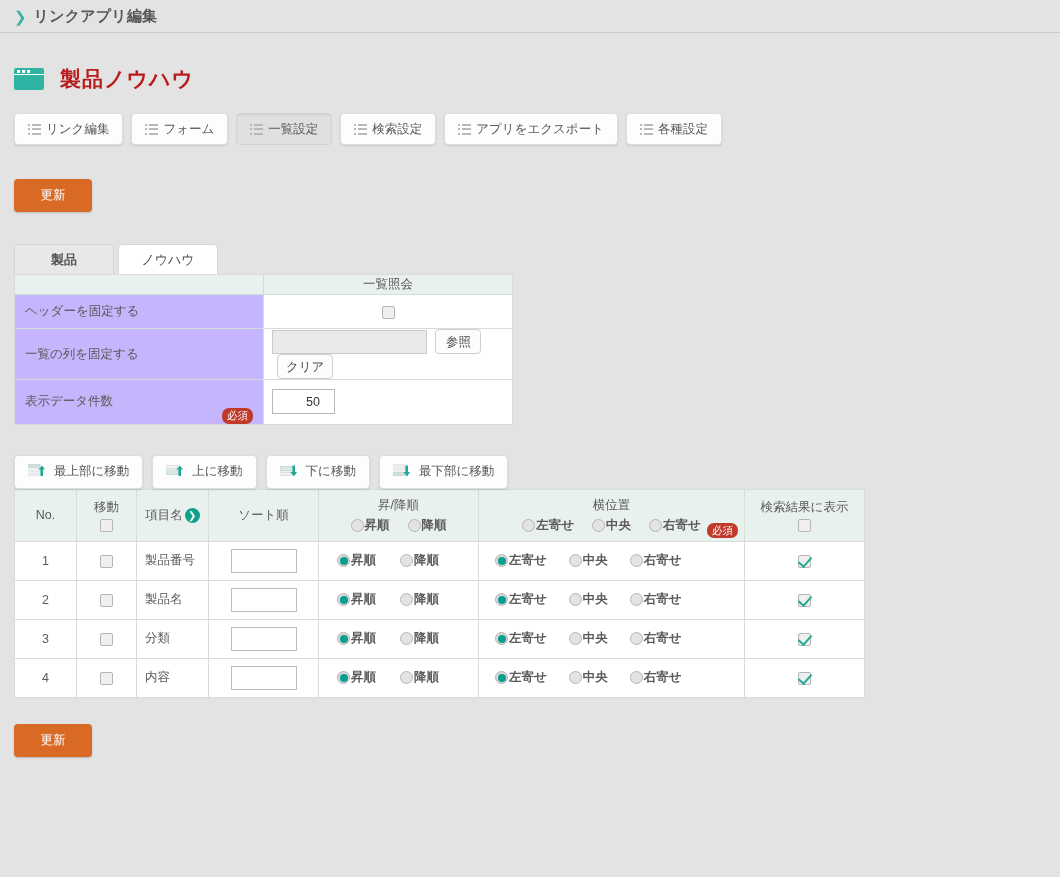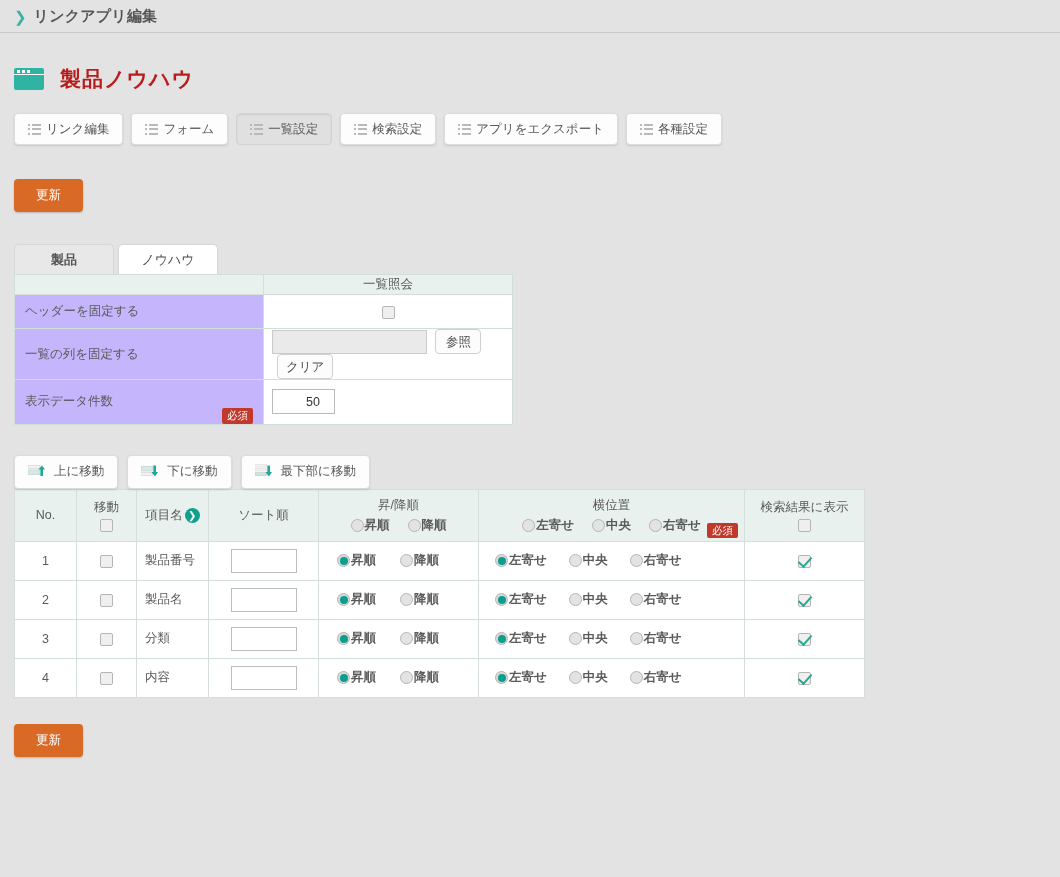--- a/index.html
+++ b/index.html
@@ -111,21 +111,21 @@
   }
   .list-icon span u {
     height: 2px; background: #b9b9b9; display: block; flex: 1 1 auto;
   }
 
   
   .btn-update {
     margin: 34px 0 0 14px;
     display: inline-flex;
     align-items: center; justify-content: center;
-    width: 69px; height: 33px;
+    width: 78px; height: 33px;
     background: #d96a26;
     color: #fff;
     font-size: 12.5px;
     border: none;
     border-radius: 4px;
     box-shadow: 0 1px 2px rgba(0,0,0,.2);
     cursor: pointer;
   }
   #update-bottom { margin-top: 26px; }
 
@@ -185,21 +185,21 @@
     padding: 0 8px;
     height: 34px;
   }
   .th-inner { display: flex; align-items: center; justify-content: space-between; }
   .badge-req {
     display: inline-block;
     background: #c0392b;
     color: #fff;
     font-size: 10.5px;
     padding: 1px 5px 2px;
-    border-radius: 2px;
+    border-radius: 7px;
     line-height: 1.2;
     margin-top: 28px;
   }
   .cell-center { text-align: center; }
 
   
   .cb {
     display: inline-block;
     width: 13px; height: 13px;
     border: 1px solid #b5b5b5;
@@ -533,20 +533,29 @@
         <input class="num-input" type="text" value="50" style="">
       </td>
     </tr>
   </tbody>
 </table>
 
 
 <div id="move-bar">
   <button class="mv-btn">
     <svg class="mv-icon" viewBox="0 0 17 15">
+      <rect x="0" y="0.5" width="12" height="3" fill="#cfe2de" stroke="#b8cdc9" stroke-width="0.6"></rect>
+      <rect x="0" y="5" width="12" height="2.6" fill="#f0f0f0" stroke="#dcdcdc" stroke-width="0.6"></rect>
+      <rect x="0" y="9" width="12" height="2.6" fill="#f0f0f0" stroke="#dcdcdc" stroke-width="0.6"></rect>
+      <path d="M12.4 12 V5.6 H10.4 L14 1.4 L17 5.6 H15 V12 Z" fill="#21a895"></path>
+    </svg>
+    <span>最上部に移動</span>
+  </button>
+  <button class="mv-btn">
+    <svg class="mv-icon" viewBox="0 0 17 15">
       <rect x="0" y="1.5" width="12" height="3" fill="#f2f2f2" stroke="#cfcfcf" stroke-width="0.6"></rect>
       <rect x="0" y="6" width="12" height="4.5" fill="#d9e8e5" stroke="#b8cdc9" stroke-width="0.6"></rect>
       <path d="M12.4 12 V5.6 H10.4 L14 1.4 L17 5.6 H15 V12 Z" fill="#21a895"></path>
     </svg>
     <span>上に移動</span>
   </button>
   <button class="mv-btn">
     <svg class="mv-icon" viewBox="0 0 17 15">
       <rect x="0" y="2.5" width="12" height="4.5" fill="#d9e8e5" stroke="#b8cdc9" stroke-width="0.6"></rect>
       <rect x="0" y="8.5" width="12" height="3" fill="#f2f2f2" stroke="#cfcfcf" stroke-width="0.6"></rect>

